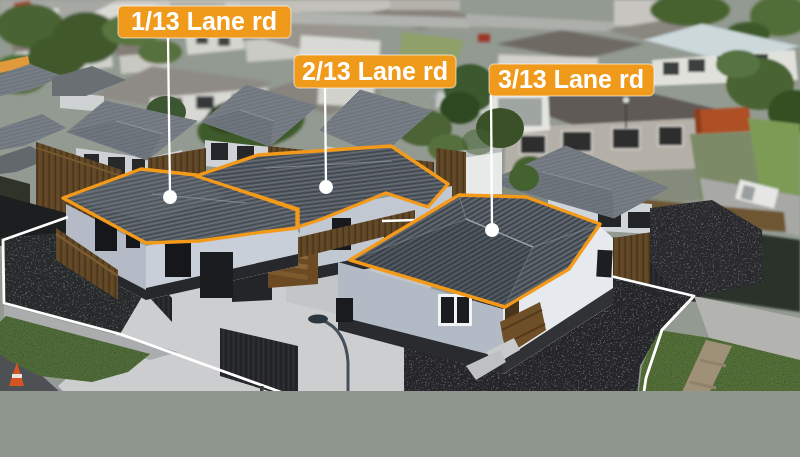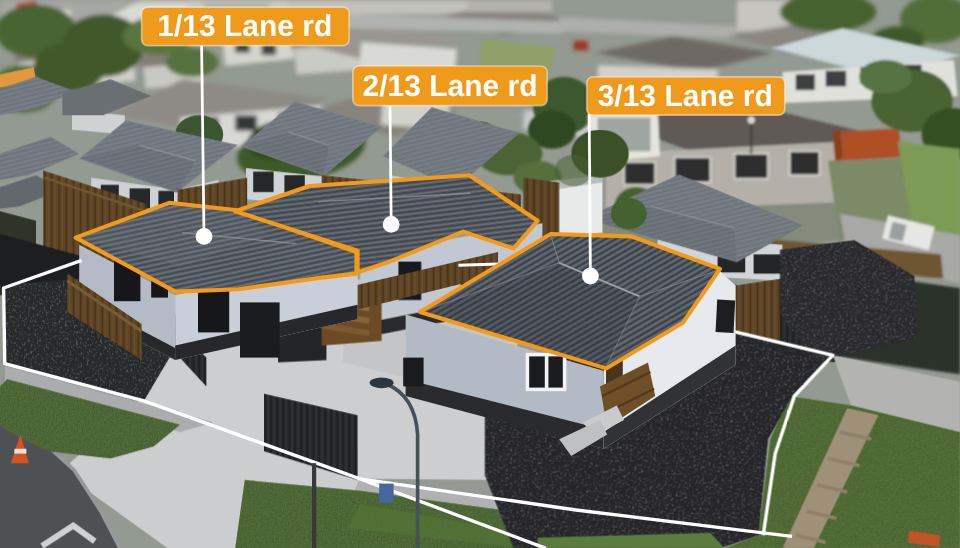--- a/index.html
+++ b/index.html
@@ -1,16 +1,16 @@
 <!DOCTYPE html>
 <html><head>
 <meta charset="utf-8">
 <style>
   html,body{margin:0;padding:0;background:#8f968d;}
-  #scene{width:800px;height:457px;position:relative;overflow:hidden;font-family:"Liberation Sans",sans-serif;}
+  #scene{width:800px;height:391px;position:relative;overflow:hidden;font-family:"Liberation Sans",sans-serif;}
 </style>
 </head>
 <body>
 <div id="scene">
 <svg width="800" height="457" viewBox="0 0 800 457">
 <defs>
   <pattern id="tA" width="7" height="4" patternUnits="userSpaceOnUse" patternTransform="rotate(-12)">
     <rect width="7" height="4" fill="#585e66"></rect>
     <line x1="0" y1="0.7" x2="7" y2="0.7" stroke="#434951" stroke-width="1.4"></line>
     <line x1="0" y1="2.6" x2="7" y2="2.6" stroke="#747a82" stroke-width="0.8"></line>

